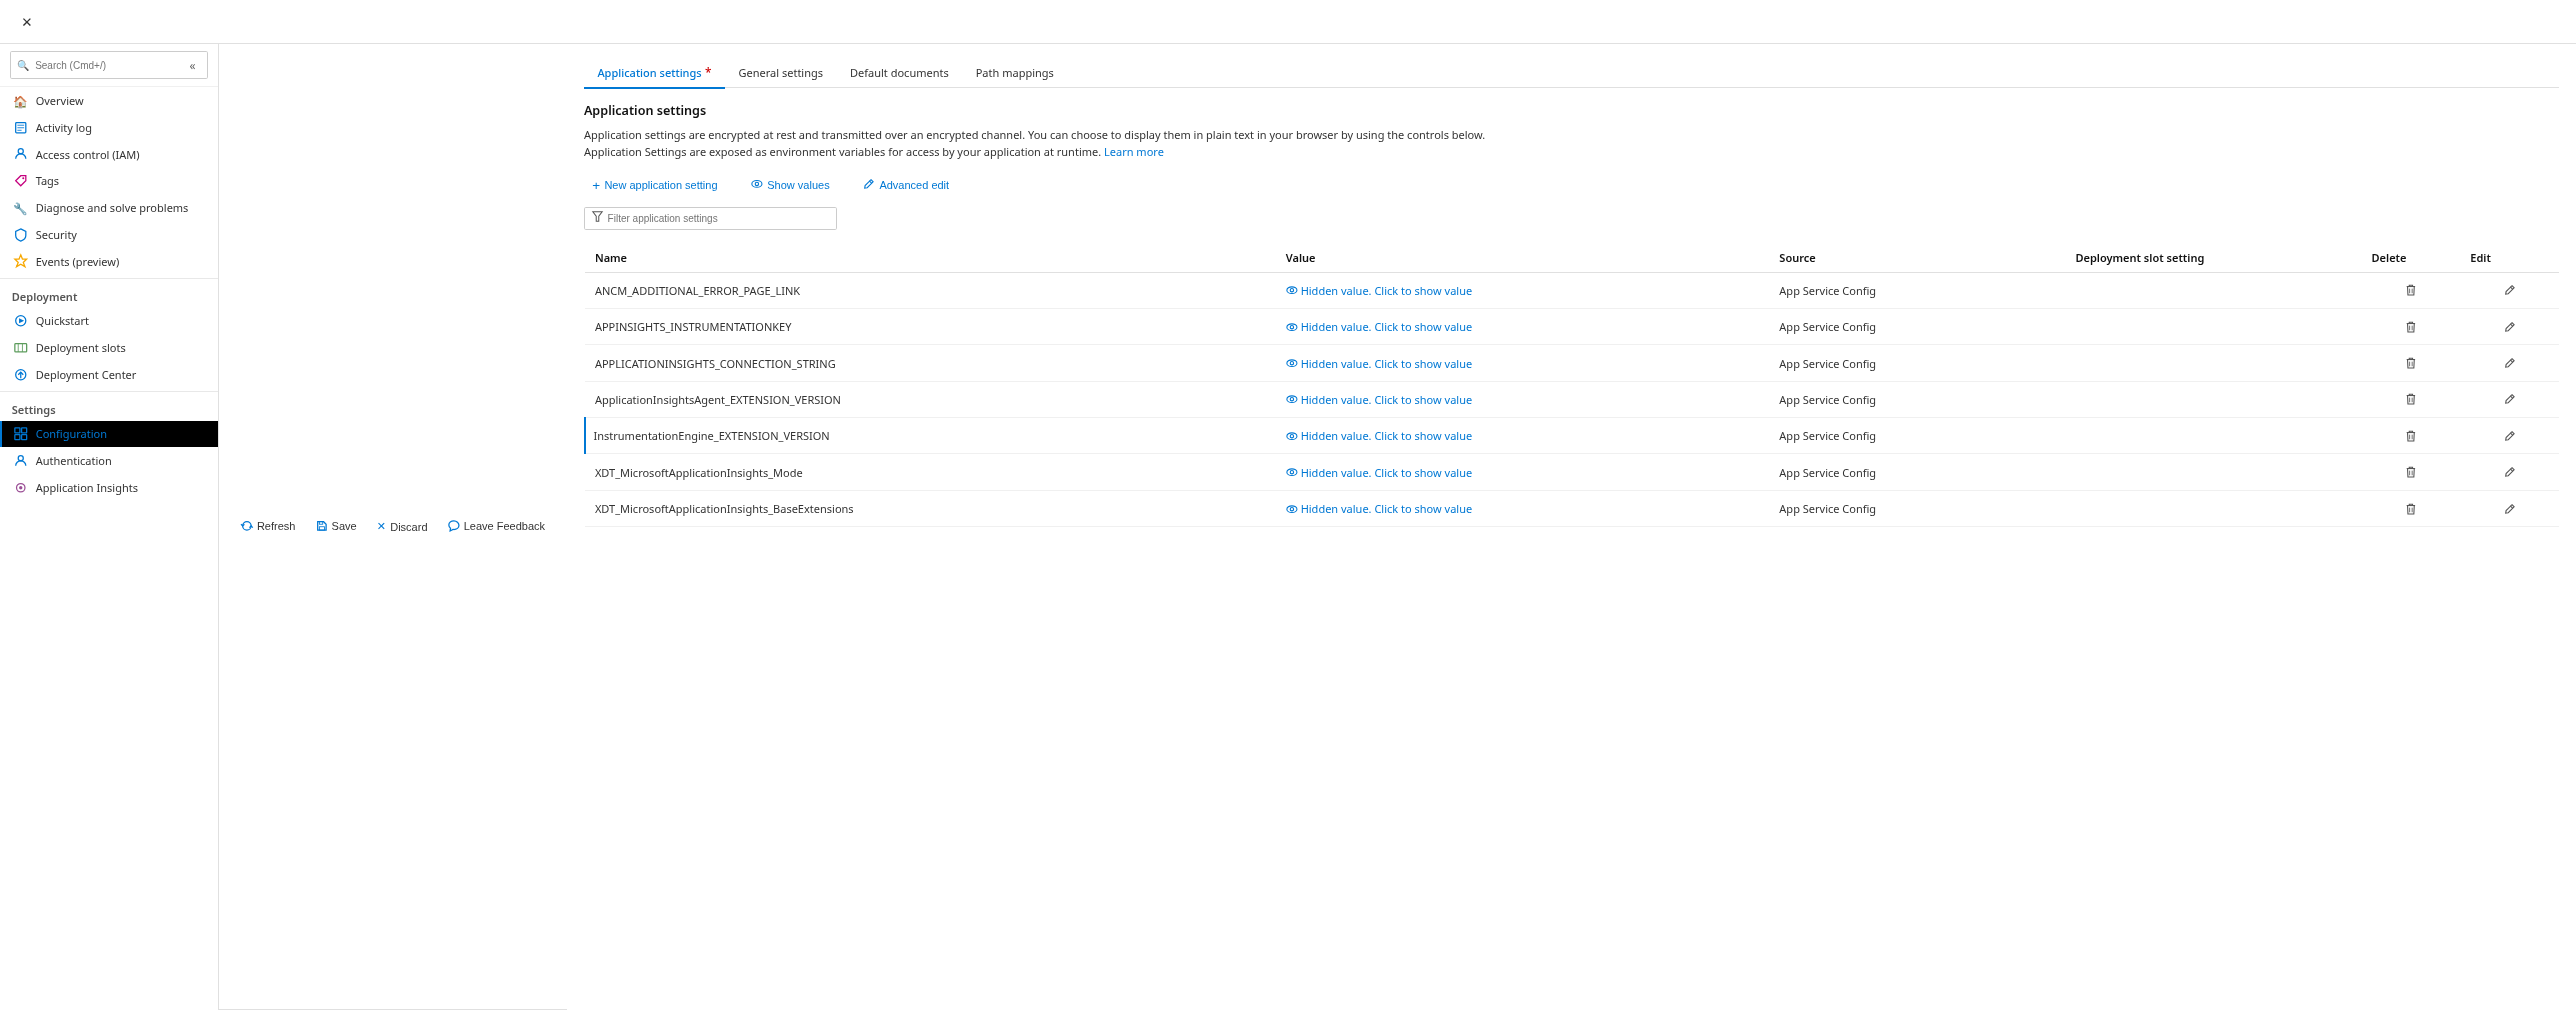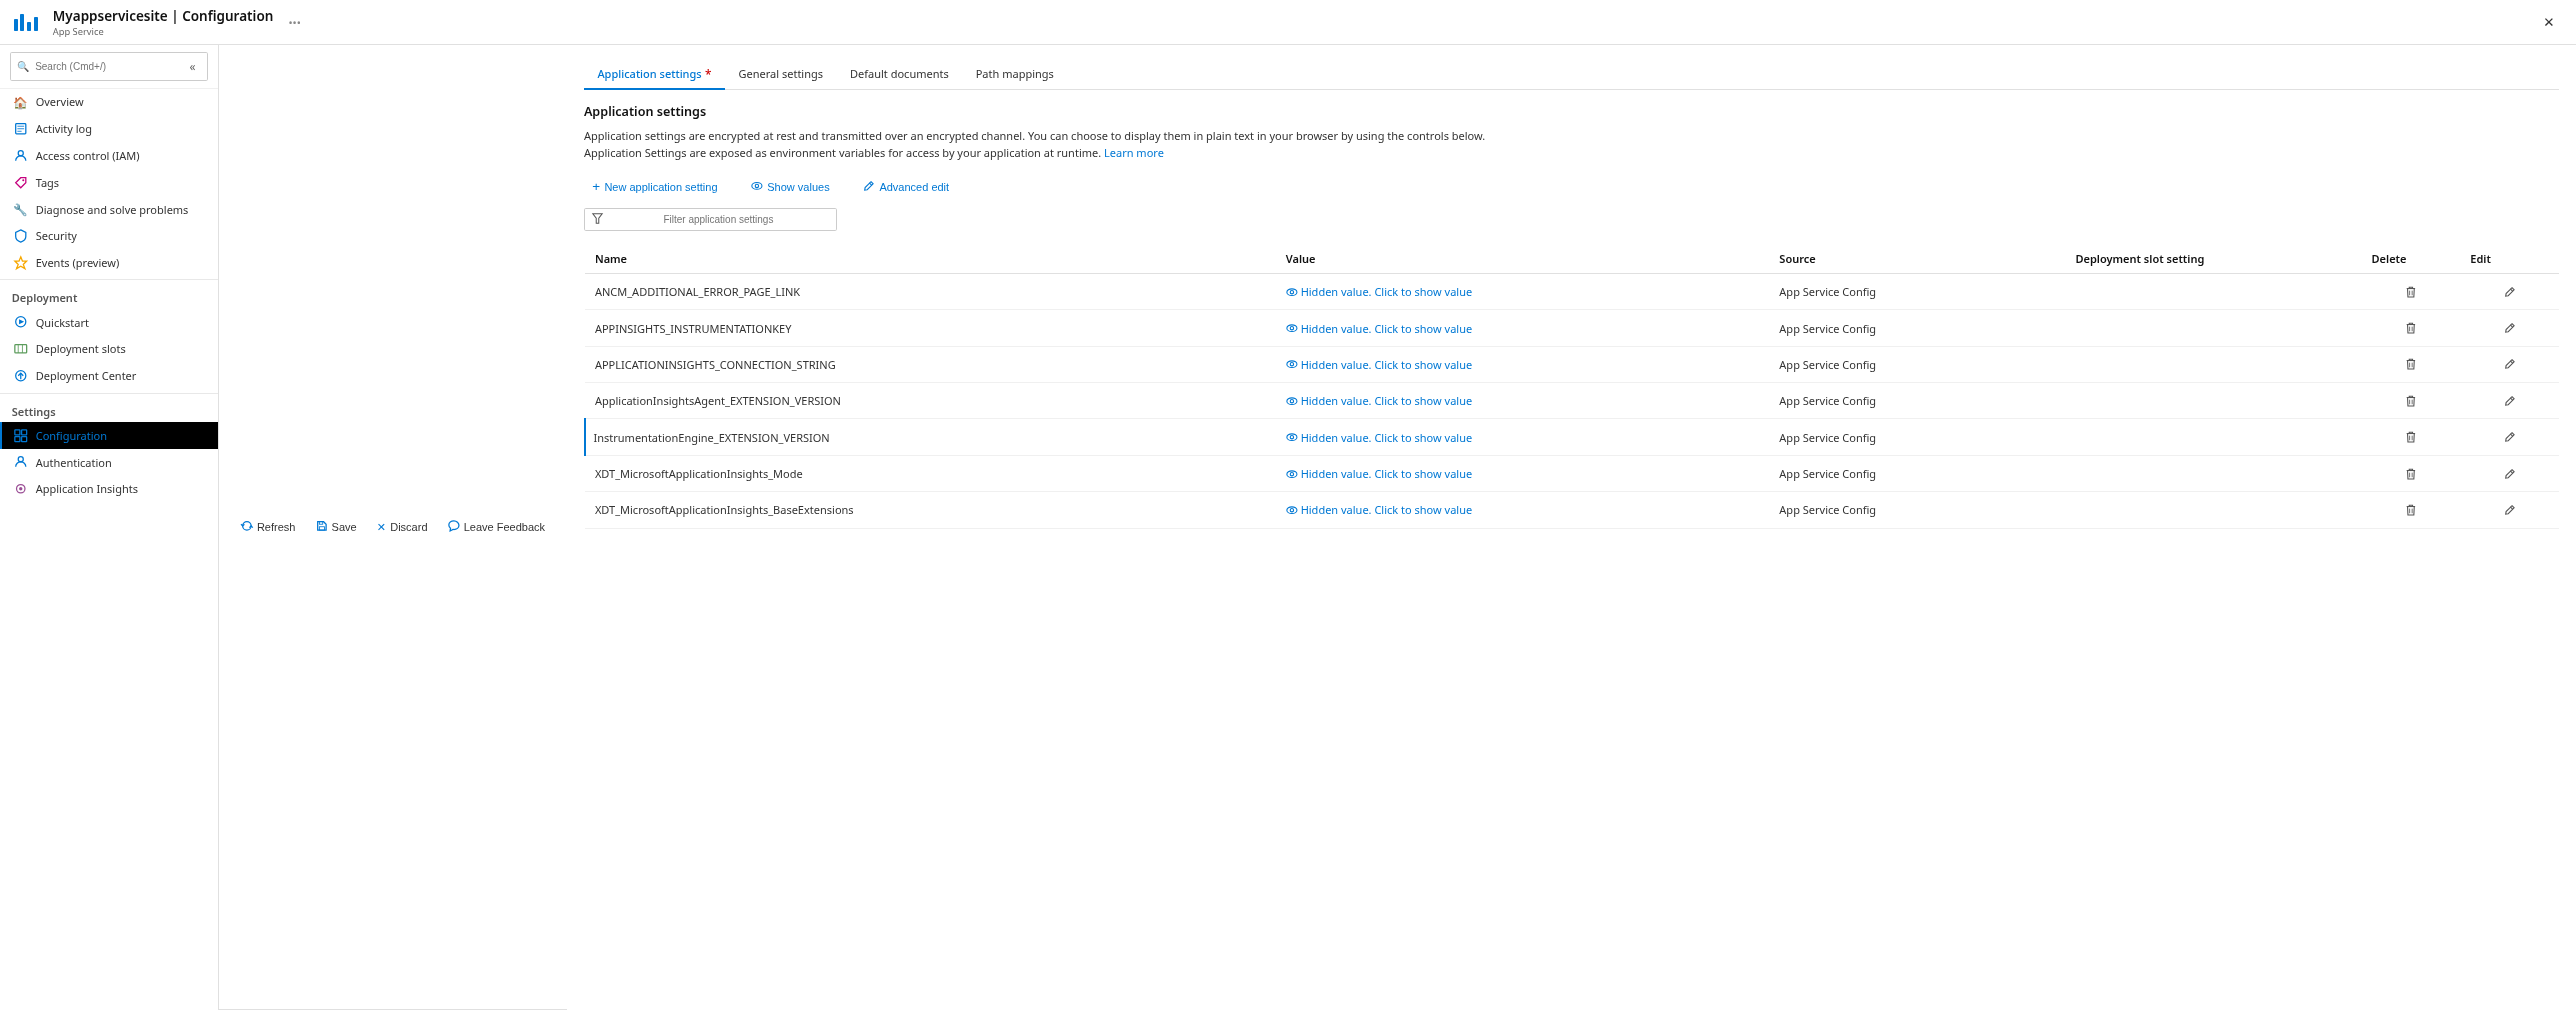--- a/index.html
+++ b/index.html
@@ -58,21 +58,21 @@
     .section-desc { font-size: 11px; color: #333; line-height: 1.5; margin-bottom: 13.5px; max-width: 926px; }
     .section-desc a { color: #0078d4; text-decoration: none; }
 
     
     .action-bar { display: flex; align-items: center; gap: 17px; margin-bottom: 10px; }
     .action-btn { display: flex; align-items: center; gap: 4.2px; padding: 4.2px 8.4px; border: none; background: none; cursor: pointer; font-size: 11px; color: #0078d4; border-radius: 1.7px; }
     .action-btn .icon { font-size: 11px; }
 
     
     .filter-box { display: flex; align-items: center; border: 0.8px solid #ccc; border-radius: 1.7px; padding: 3.4px 6.7px; gap: 5px; width: 253px; margin-bottom: 13.5px; }
-    .filter-box input { border: none; outline: none; font-size: 10px; width: 100%; color: #333; text-align: center; }
+    .filter-box input { border: none; outline: none; font-size: 10px; width: 100%; color: #333; }
     .filter-icon { color: #555; font-size: 10px; }
 
     
     .settings-table { width: 100%; border-collapse: collapse; }
     .settings-table th { text-align: left; padding: 6.7px 10px; font-size: 11px; font-weight: 600; color: #111; border-bottom: 1.7px solid #e0e0e0; background: #fff; }
     .settings-table td { padding: 8.4px 10px; font-size: 11px; color: #333; border-bottom: 0.8px solid #f0f0f0; vertical-align: middle; }
     .hidden-value-link { color: #0078d4; display: flex; align-items: center; gap: 3px; cursor: pointer; text-decoration: none; white-space: nowrap; }
     .eye-icon { font-size: 11px; }
     .action-icon { font-size: 11.8px; color: #555; cursor: pointer; padding: 3.4px; border-radius: 1.7px; display: inline-flex; align-items: center; justify-content: center; }
 
@@ -84,33 +84,20 @@
     .col-delete { width: 5%; text-align: center; }
     .col-edit { width: 5%; text-align: center; }
 
     
     svg { overflow: visible; }
   </style>
 </head>
 <body>
 
 <div class="top-bar">
-  <div class="top-bar-left">
-    <div class="app-logo">
-      <div class="logo-bar"></div>
-      <div class="logo-bar"></div>
-      <div class="logo-bar"></div>
-      <div class="logo-bar"></div>
-    </div>
-    <div class="title-section">
-      <span class="page-title">Myappservicesite | Configuration</span>
-      <span class="page-subtitle">App Service</span>
-    </div>
-    <span style="color:#888;margin-left:6.7px;cursor:pointer">•••</span>
-  </div>
   <button class="close-btn">✕</button>
 </div>
 
 <div class="main-layout">
 
   <div class="sidebar">
     <div class="search-box">
       <div class="search-input-wrap">
         <span class="search-icon">🔍</span>
         <input type="text" placeholder="Search (Cmd+/)" style="">

